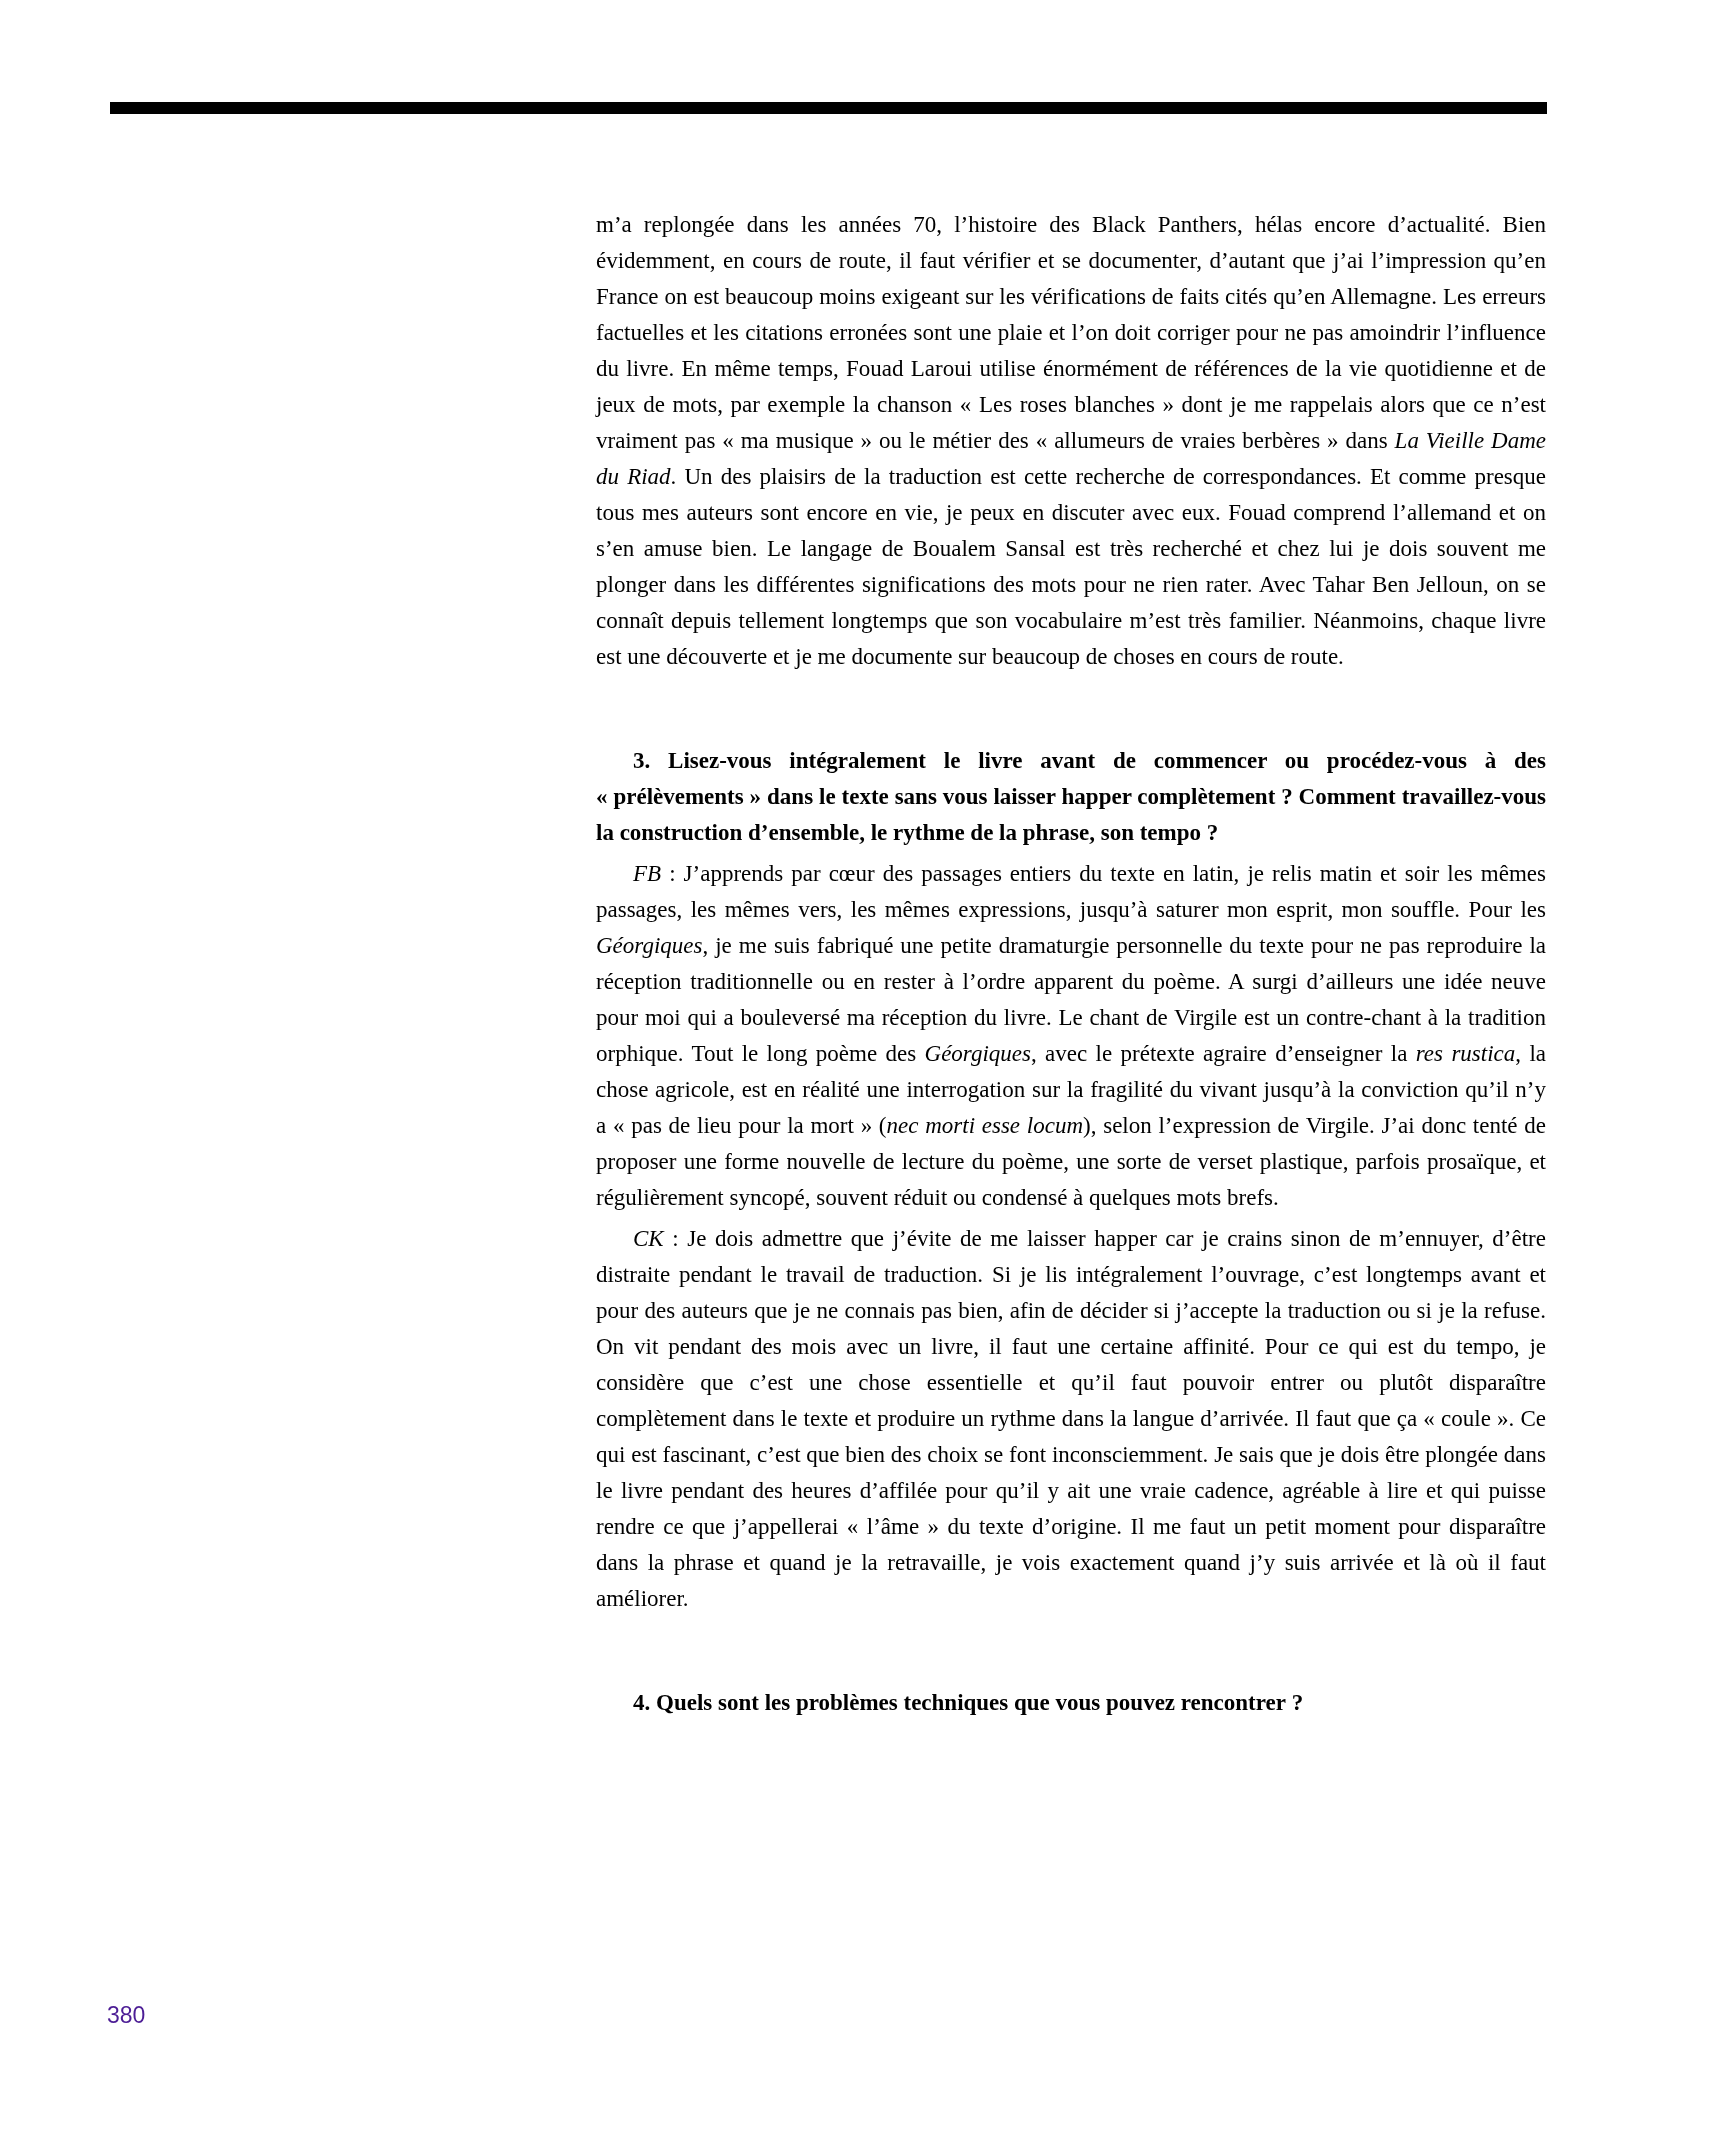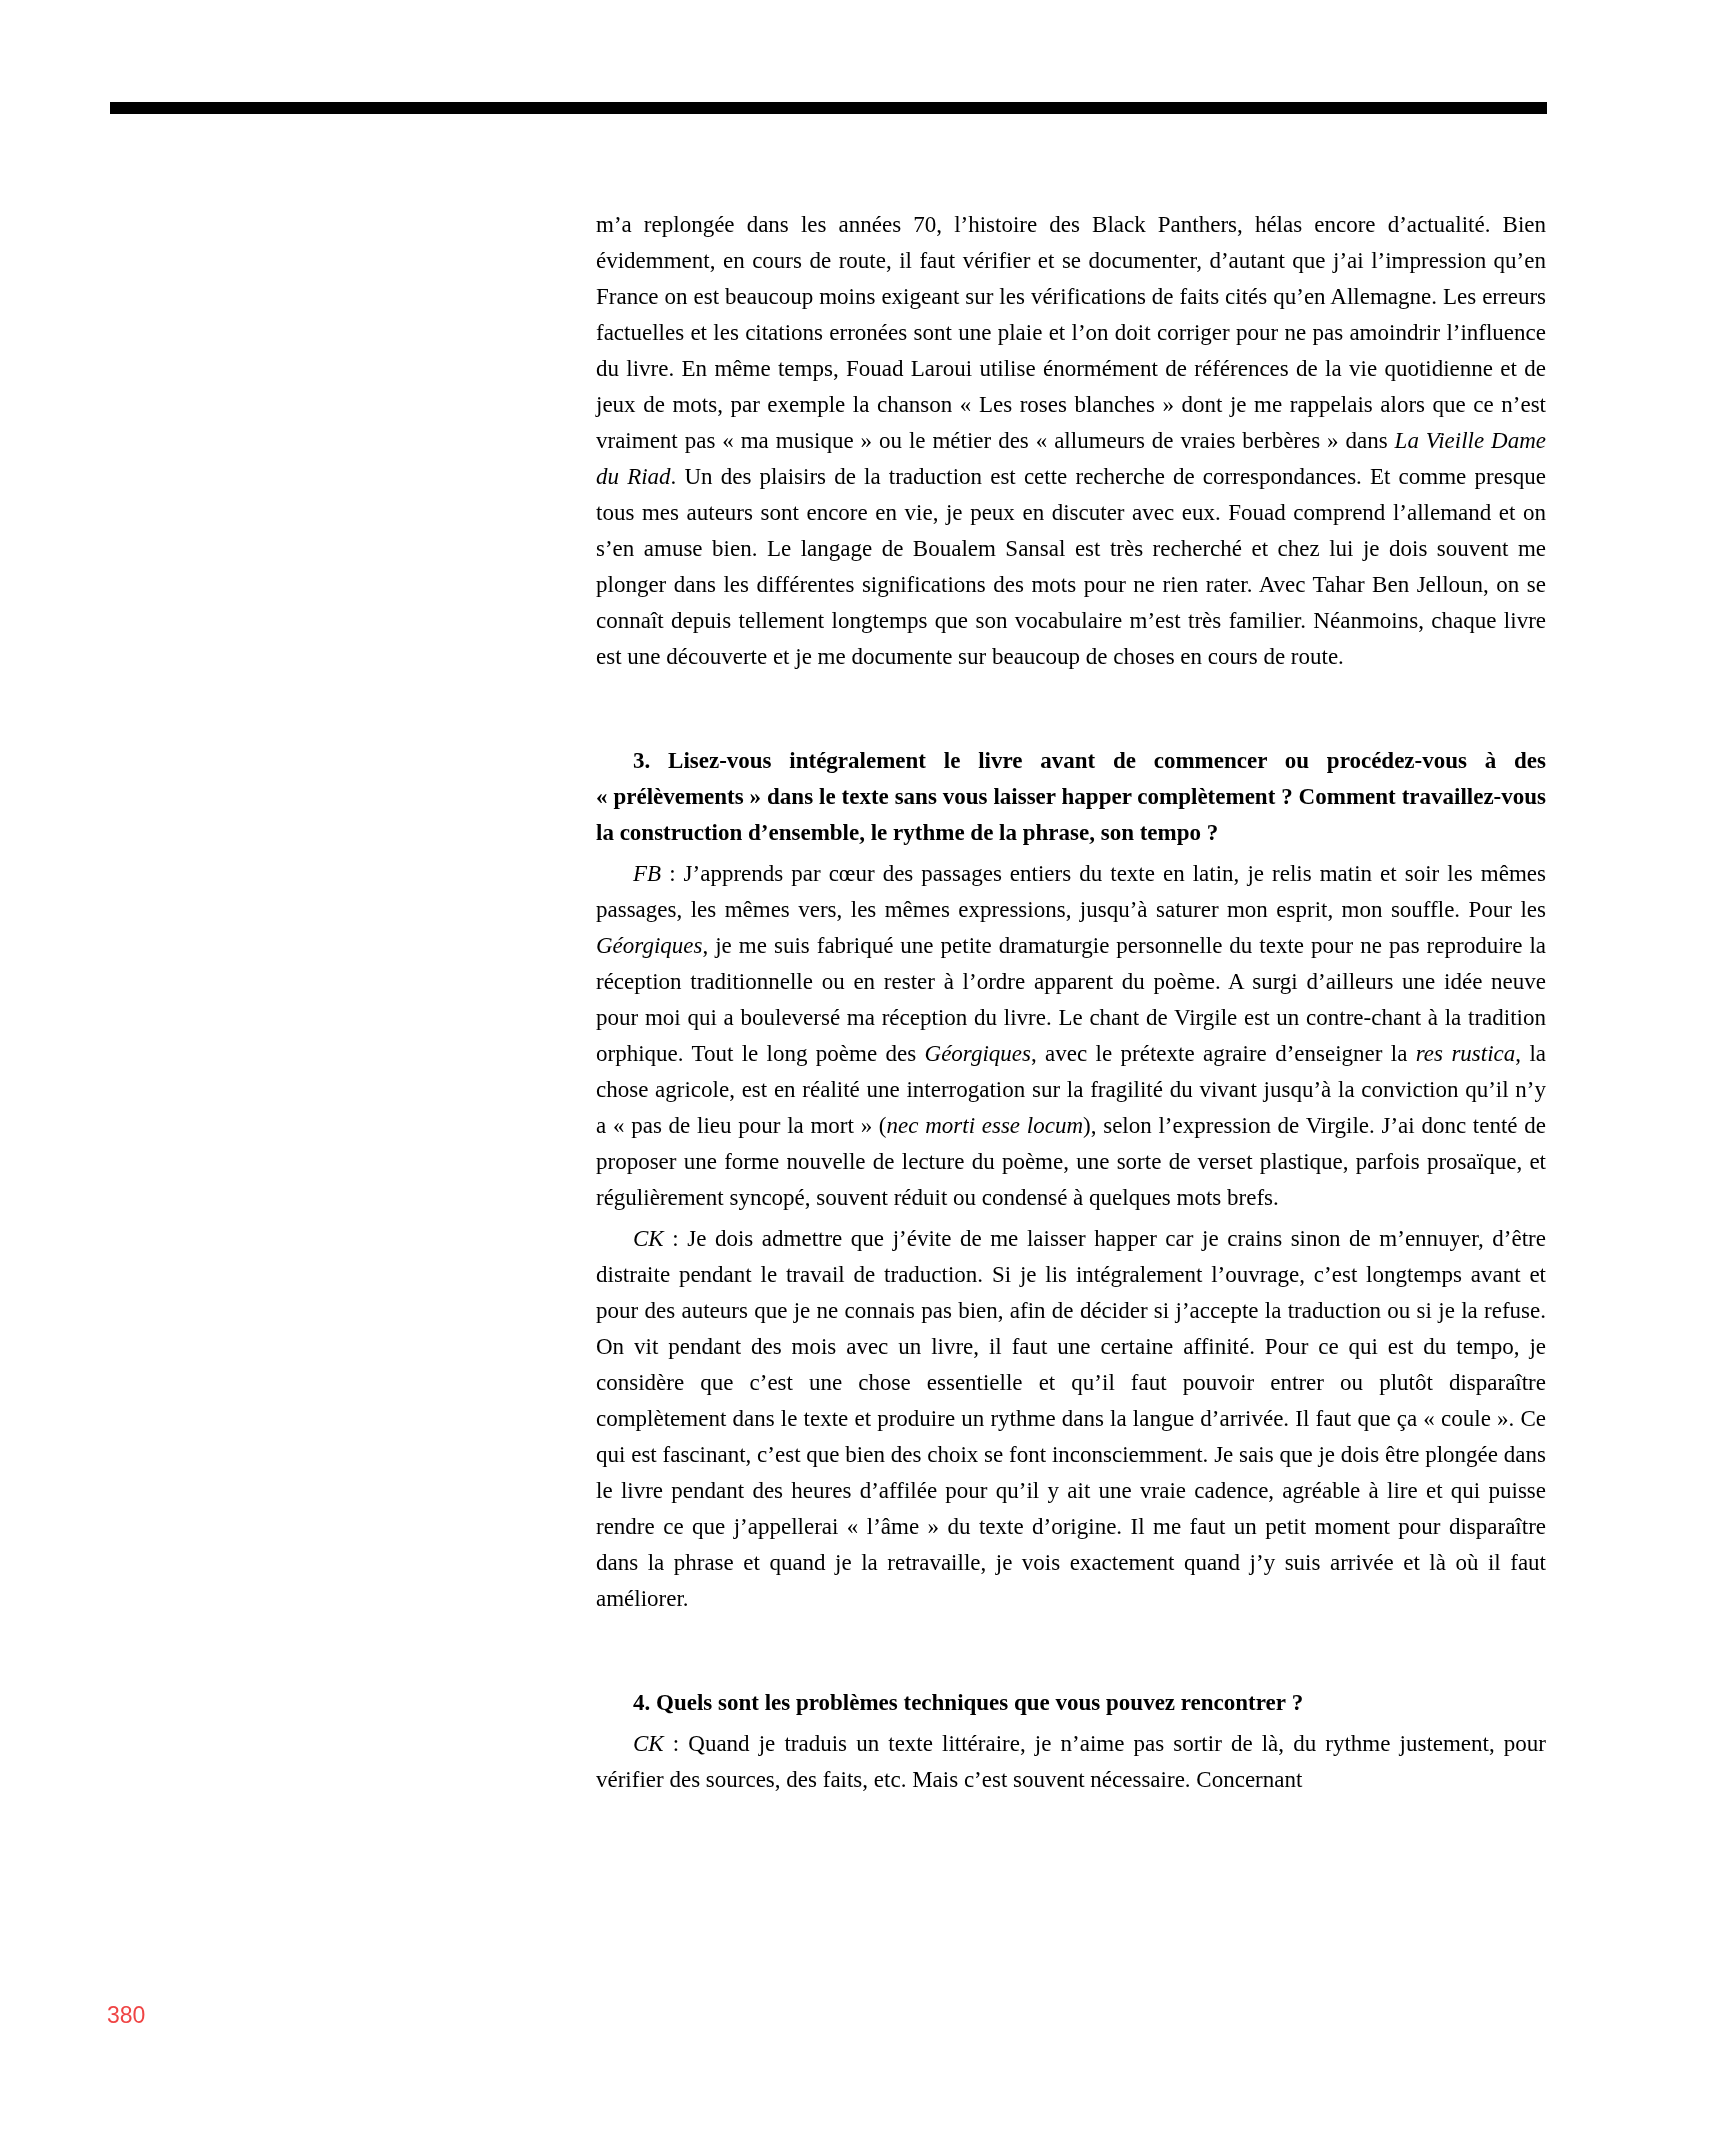--- a/index.html
+++ b/index.html
@@ -44,40 +44,39 @@
   .mt-section { margin-top: 68px; }
   .mt-para { margin-top: 5px; }
   .i { font-style: italic; }
   .pagenum {
     position: absolute;
     left: 107px;
     top: 2003px;
     font-family: "Liberation Sans", sans-serif;
     font-size: 23px;
     line-height: 25.6px;
-    color: #ef4444;
+    color: #4c1d95;
   }
 </style>
 </head>
 <body>
 
 <div class="page">
 
   <div class="rule"></div>
 
   <div class="column">
     <p class="para"><span>m’a replongée dans les années 70, l’histoire des Black Panthers, hélas encore d’actualité. Bien évidemment, en cours de route, il faut vérifier et se documenter, d’autant que j’ai l’impression qu’en France on est beaucoup moins exigeant sur les vérifications de faits cités qu’en Allemagne. Les erreurs factuelles et les citations erronées sont une plaie et l’on doit corriger pour ne pas amoindrir l’influence du livre. En même temps, Fouad Laroui utilise énormément de références de la vie quotidienne et de jeux de mots, par exemple la chanson «&nbsp;Les roses blanches&nbsp;» dont je me rappelais alors que ce n’est vraiment pas «&nbsp;ma musique&nbsp;» ou le métier des «&nbsp;allumeurs de vraies berbères&nbsp;» dans </span><span class="i">La Vieille Dame du Riad</span><span>. Un des plaisirs de la traduction est cette recherche de correspondances. Et comme presque tous mes auteurs sont encore en vie, je peux en discuter avec eux. Fouad com­prend l’allemand et on s’en amuse bien. Le langage de Boualem Sansal est très recherché et chez lui je dois souvent me plonger dans les différentes significations des mots pour ne rien rater. Avec Tahar Ben Jelloun, on se connaît depuis tellement longtemps que son vocabulaire m’est très familier. Néanmoins, chaque livre est une découverte et je me do­cumente sur beaucoup de choses en cours de route.</span></p>
 
     <p class="para heading indent mt-section"><span>3. Lisez-vous intégralement le livre avant de commencer ou procédez-vous à des «&nbsp;prélèvements&nbsp;» dans le texte sans vous laisser happer complètement&nbsp;? Comment tra­vaillez-vous la construction d’ensemble, le rythme de la phrase, son tempo&nbsp;?</span></p>
 
     <p class="para indent mt-para"><span class="i">FB</span><span>&nbsp;: J’apprends par cœur des passages entiers du texte en latin, je relis matin et soir les mêmes passages, les mêmes vers, les mêmes expressions, jusqu’à saturer mon esprit, mon souffle. Pour les </span><span class="i">Géorgiques</span><span>, je me suis fabriqué une petite dramaturgie personnelle du texte pour ne pas reproduire la réception traditionnelle ou en rester à l’ordre apparent du poème. A surgi d’ailleurs une idée neuve pour moi qui a bouleversé ma réception du livre. Le chant de Virgile est un contre-chant à la tradition orphique. Tout le long poème des </span><span class="i">Géorgiques</span><span>, avec le prétexte agraire d’enseigner la </span><span class="i">res rustica</span><span>, la chose agricole, est en réalité une interrogation sur la fragilité du vivant jusqu’à la conviction qu’il n’y a «&nbsp;pas de lieu pour la mort&nbsp;» (</span><span class="i">nec morti esse locum</span><span>), selon l’expression de Virgile. J’ai donc tenté de proposer une forme nouvelle de lecture du poème, une sorte de verset plastique, parfois prosaïque, et régulièrement syncopé, souvent réduit ou condensé à quelques mots brefs.</span></p>
 
     <p class="para indent mt-para"><span class="i">CK</span><span>&nbsp;: Je dois admettre que j’évite de me laisser happer car je crains sinon de m’ennuyer, d’être distraite pendant le travail de traduction. Si je lis intégralement l’ouvrage, c’est longtemps avant et pour des auteurs que je ne connais pas bien, afin de décider si j’accepte la traduction ou si je la refuse. On vit pendant des mois avec un livre, il faut une certaine affinité. Pour ce qui est du tempo, je considère que c’est une chose essentielle et qu’il faut pouvoir entrer ou plutôt disparaître complètement dans le texte et produire un rythme dans la langue d’arrivée. Il faut que ça «&nbsp;coule&nbsp;». Ce qui est fascinant, c’est que bien des choix se font inconsciemment. Je sais que je dois être plongée dans le livre pendant des heures d’affilée pour qu’il y ait une vraie cadence, agréable à lire et qui puisse rendre ce que j’appellerai «&nbsp;l’âme&nbsp;» du texte d’origine. Il me faut un petit moment pour disparaître dans la phrase et quand je la retravaille, je vois exactement quand j’y suis arrivée et là où il faut améliorer.</span></p>
 
     <p class="para heading indent mt-section"><span>4. Quels sont les problèmes techniques que vous pouvez rencontrer&nbsp;?</span></p>
 
-    <p class="para indent mt-para"><span class="i">CK</span><span>&nbsp;: Quand je traduis un texte littéraire, je n’aime pas sortir de là, du rythme juste­ment, pour vérifier des sources, des faits, etc. Mais c’est souvent nécessaire. Concernant</span></p>
   </div>
 
   <div class="pagenum">380</div>
 
 </div>
 
 
 </body></html>

